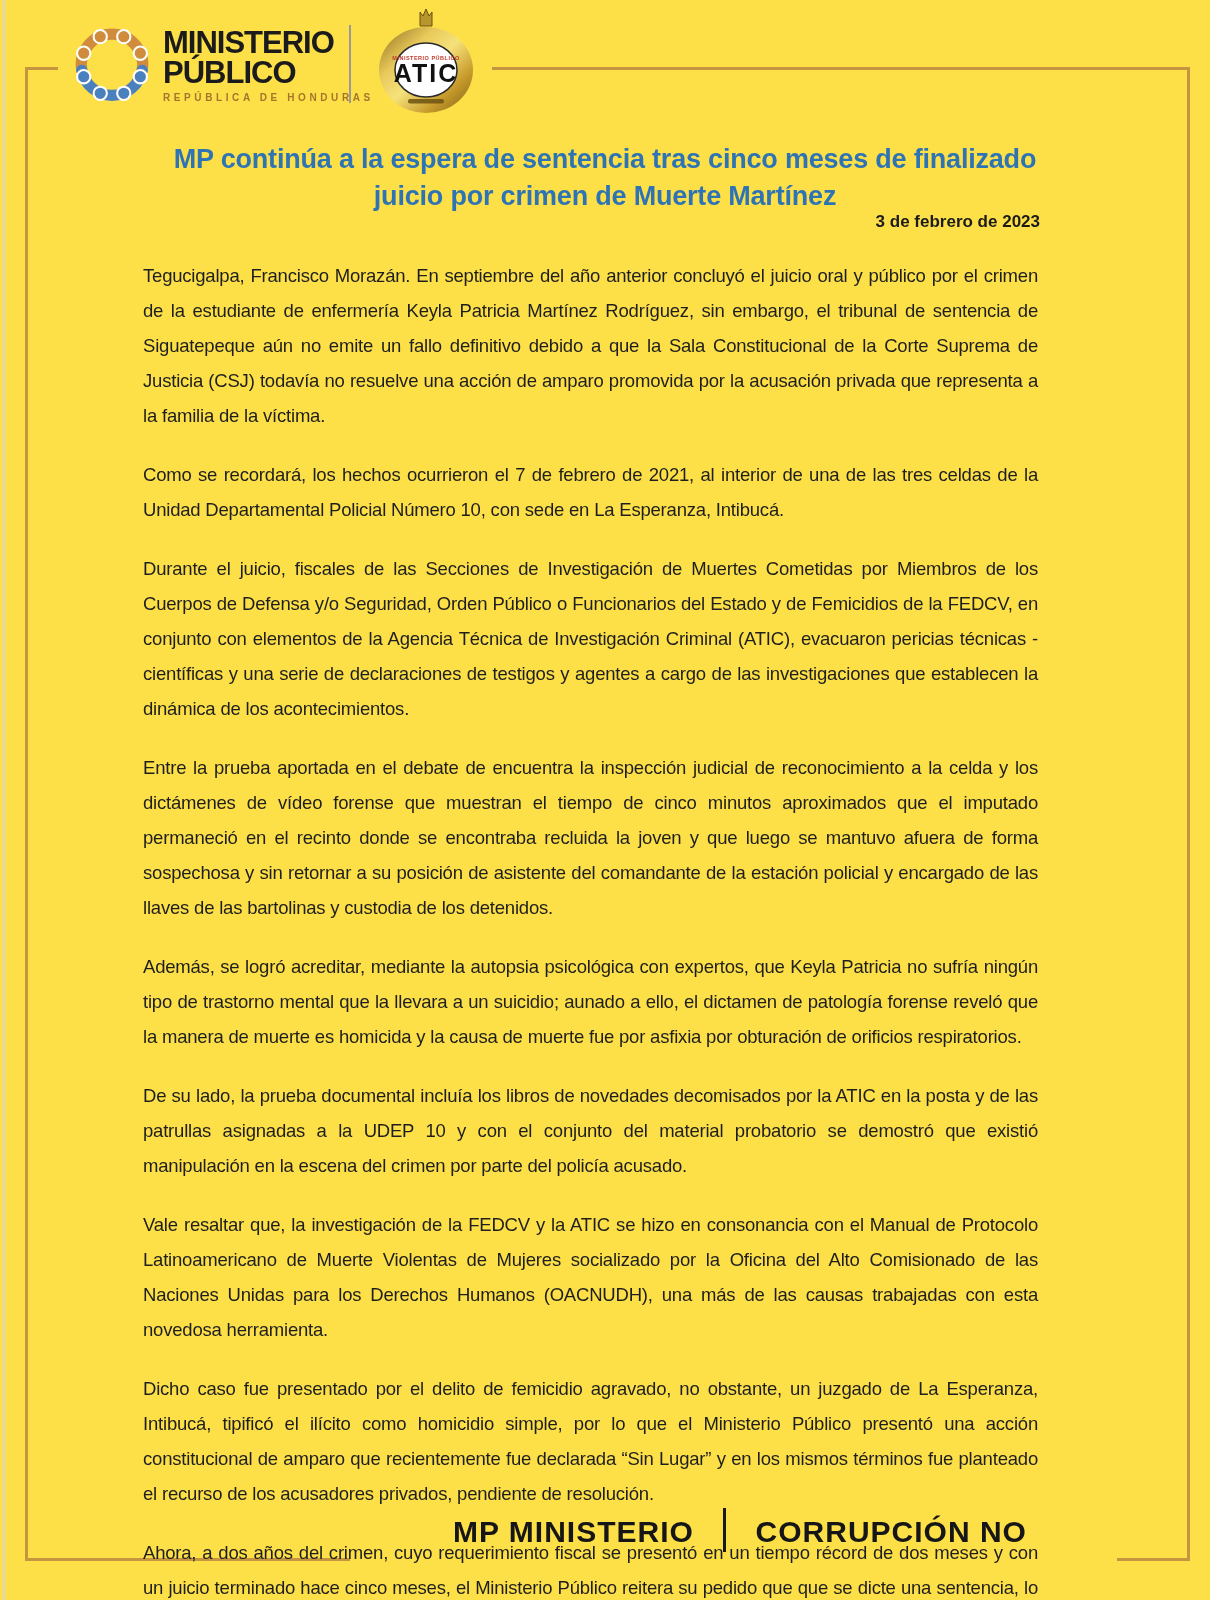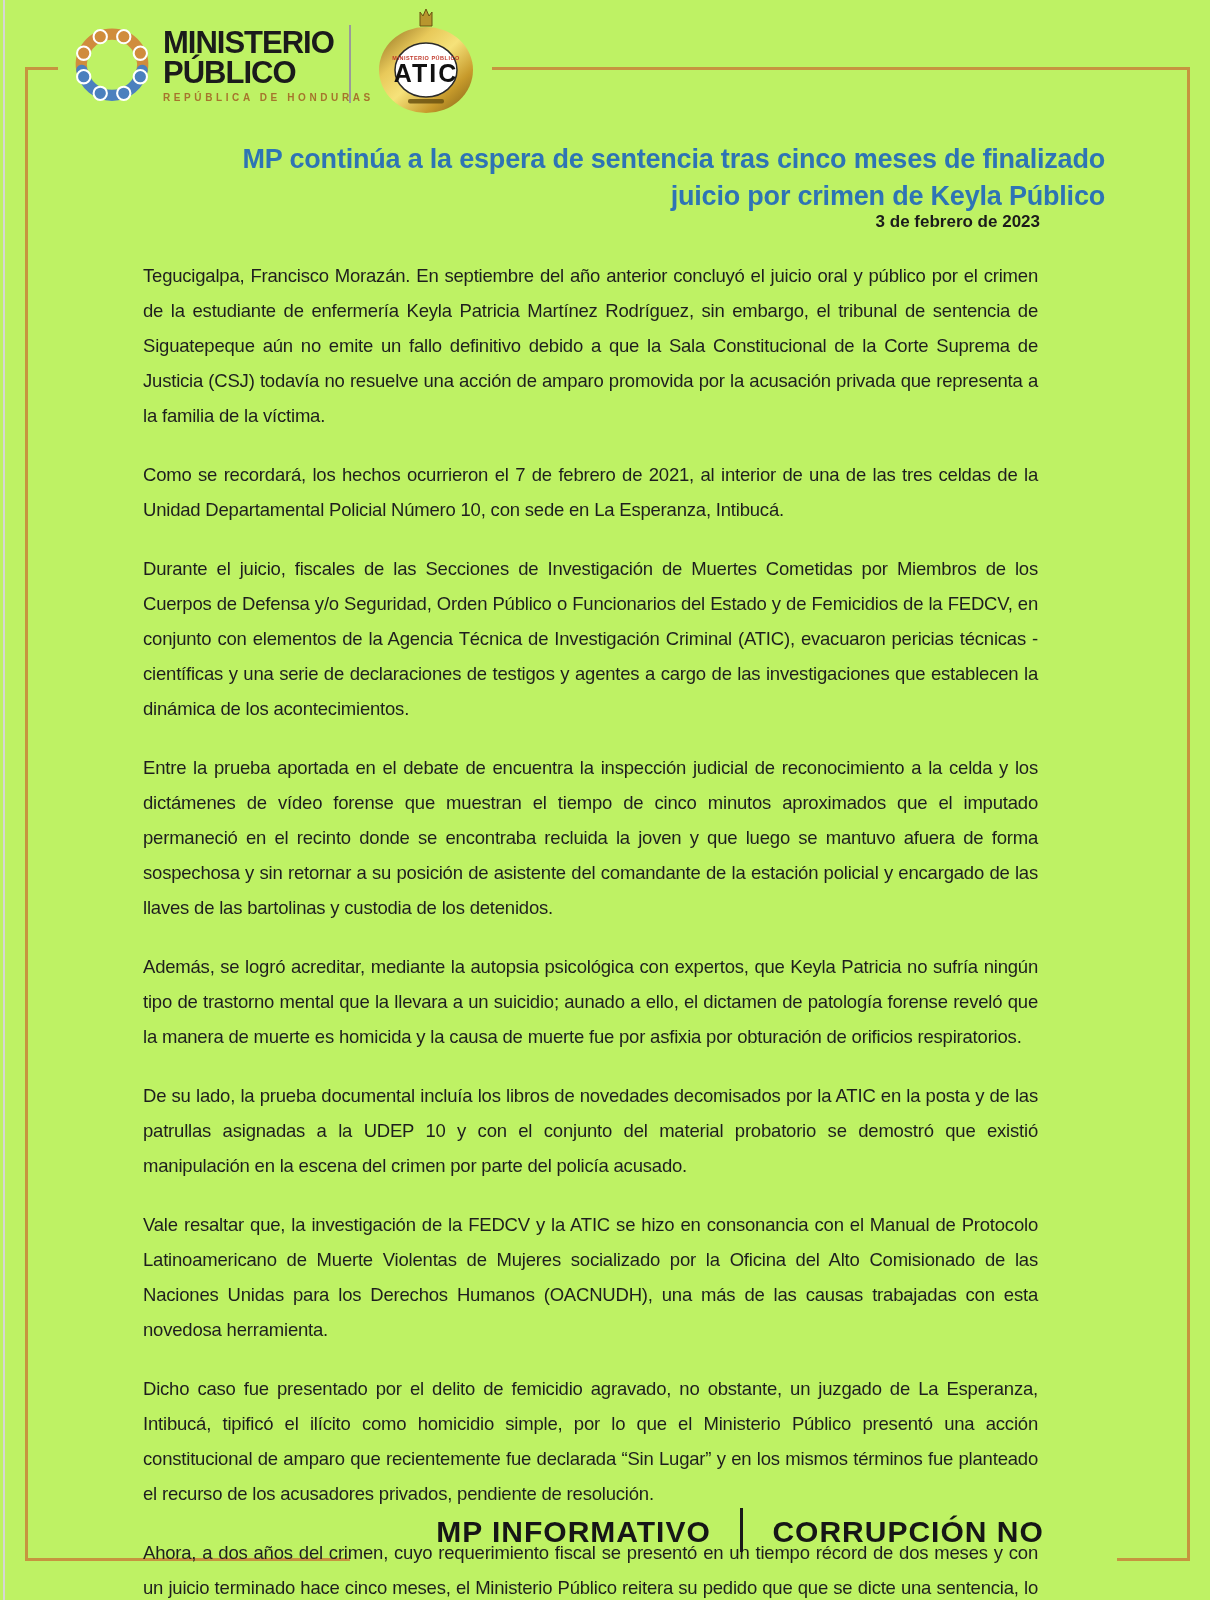--- a/index.html
+++ b/index.html
@@ -1,19 +1,19 @@
 <!DOCTYPE html>
 <html lang="es"><head>
 <meta charset="utf-8">
 <style>
   html,body{margin:0;padding:0;background:#ffffff;}
   .page{
     position:relative;
     width:1210px;height:1600px;
-    background:#bef264;
+    background:#fde047;
     font-family:"Liberation Sans", sans-serif;
     overflow:hidden;
   }
   
   .scan-edge{position:absolute;left:3px;top:0;width:2px;height:1600px;background:#d6d6d6;}
 
   
   .gold{position:absolute;background:#C6953F;}
   .gl-left-vert{left:25px;top:67px;width:3px;height:1494px;}
   .gl-left-top{left:25px;top:67px;width:33px;height:3px;}
@@ -30,21 +30,21 @@
   }
   .ministry-tagline{
     margin-top:4px;font-size:10px;font-weight:bold;letter-spacing:3.6px;color:#A5752C;
   }
   .logo-divider{position:absolute;left:349px;top:25px;width:2px;height:78px;background:#9a9a9a;}
   .atic-logo{position:absolute;left:368px;top:5px;}
 
   
   .title{
     position:absolute;left:105px;top:141px;width:1000px;
-    text-align:right;color:#2E74B5;font-weight:bold;font-size:27px;line-height:37px;
+    text-align:center;color:#2E74B5;font-weight:bold;font-size:27px;line-height:37px;
     letter-spacing:-0.2px;
   }
   .title div{white-space:nowrap;}
   .date{
     position:absolute;right:170px;top:212px;
     font-size:17px;font-weight:bold;color:#1b1b1b;
   }
 
   
   .body-text{
@@ -117,36 +117,36 @@
       <ellipse cx="58" cy="64" rx="47" ry="43" fill="url(#goldGrad)"></ellipse>
       <ellipse cx="58" cy="64" rx="31" ry="27" fill="#ffffff" stroke="#2a2a2a" stroke-width="1.5"></ellipse>
       <text x="58" y="54" text-anchor="middle" font-size="5.5" font-weight="bold" fill="#C0392B" letter-spacing="0.5" font-family="Liberation Sans, sans-serif">MINISTERIO PÚBLICO</text>
       <text x="58" y="76" text-anchor="middle" font-size="25" font-weight="bold" fill="#111111" letter-spacing="2" font-family="Liberation Sans, sans-serif">ATIC</text>
       <rect x="40" y="93" width="36" height="4.5" rx="2" fill="#6B5210" opacity="0.85"></rect>
     </svg>
   </div>
 
   <div class="title">
     <div>MP continúa a la espera de sentencia tras cinco meses de finalizado</div>
-    <div>juicio por crimen de Keyla Público</div>
+    <div>juicio por crimen de Muerte Martínez</div>
   </div>
 
   <div class="date">3 de febrero de 2023</div>
 
   <div class="body-text">
     <p>Tegucigalpa, Francisco Morazán. En septiembre del año anterior concluyó el juicio oral y público por el crimen de la estudiante de enfermería Keyla Patricia Martínez Rodríguez, sin embargo, el tribunal de sentencia de Siguatepeque aún no emite un fallo definitivo debido a que la Sala Constitucional de la Corte Suprema de Justicia (CSJ) todavía no resuelve una acción de amparo promovida por la acusación privada que representa a la familia de la víctima.</p>
     <p>Como se recordará, los hechos ocurrieron el 7 de febrero de 2021, al interior de una de las tres celdas de la Unidad Departamental Policial Número 10, con sede en La Esperanza, Intibucá.</p>
     <p>Durante el juicio, fiscales de las Secciones de Investigación de Muertes Cometidas por Miembros de los Cuerpos de Defensa y/o Seguridad, Orden Público o Funcionarios del Estado y de Femicidios de la FEDCV, en conjunto con elementos de la Agencia Técnica de Investigación Criminal (ATIC), evacuaron pericias técnicas - científicas y una serie de declaraciones de testigos y agentes a cargo de las investigaciones que establecen la dinámica de los acontecimientos.</p>
     <p>Entre la prueba aportada en el debate de encuentra la inspección judicial de reconocimiento a la celda y los dictámenes de vídeo forense que muestran el tiempo de cinco minutos aproximados que el imputado permaneció en el recinto donde se encontraba recluida la joven y que luego se mantuvo afuera de forma sospechosa y sin retornar a su posición de asistente del comandante de la estación policial y encargado de las llaves de las bartolinas y custodia de los detenidos.</p>
     <p>Además, se logró acreditar, mediante la autopsia psicológica con expertos, que Keyla Patricia no sufría ningún tipo de trastorno mental que la llevara a un suicidio; aunado a ello, el dictamen de patología forense reveló que la manera de muerte es homicida y la causa de muerte fue por asfixia por obturación de orificios respiratorios.</p>
     <p>De su lado, la prueba documental incluía los libros de novedades decomisados por la ATIC en la posta y de las patrullas asignadas a la UDEP 10 y con el conjunto del material probatorio se demostró que existió manipulación en la escena del crimen por parte del policía acusado.</p>
     <p>Vale resaltar que, la investigación de la FEDCV y la ATIC se hizo en consonancia con el Manual de Protocolo Latinoamericano de Muerte Violentas de Mujeres socializado por la Oficina del Alto Comisionado de las Naciones Unidas para los Derechos Humanos (OACNUDH), una más de las causas trabajadas con esta novedosa herramienta.</p>
     <p>Dicho caso fue presentado por el delito de femicidio agravado, no obstante, un juzgado de La Esperanza, Intibucá, tipificó el ilícito como homicidio simple, por lo que el Ministerio Público presentó una acción constitucional de amparo que recientemente fue declarada “Sin Lugar” y en los mismos términos fue planteado el recurso de los acusadores privados, pendiente de resolución.</p>
     <p>Ahora, a dos años del crimen, cuyo requerimiento fiscal se presentó en un tiempo récord de dos meses y con un juicio terminado hace cinco meses, el Ministerio Público reitera su pedido que que se dicte una sentencia, lo que depende de la debida diligencia de los magistrados que integran la Sala Constitucional del Poder Judicial.</p>
   </div>
 
   <div class="footer">
-    <span>MP INFORMATIVO</span>
+    <span>MP MINISTERIO</span>
     <span class="bar"></span>
     <span>CORRUPCIÓN NO</span>
   </div>
 
 </div>
 
 </body></html>

